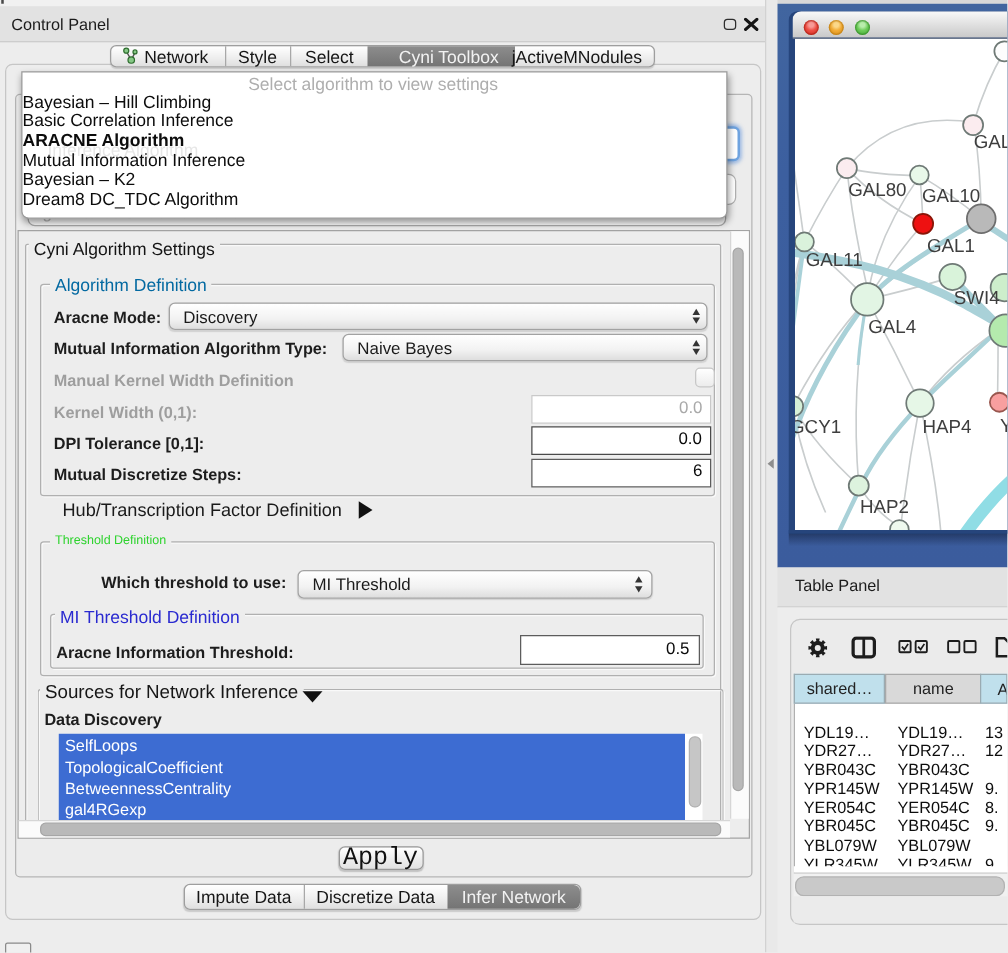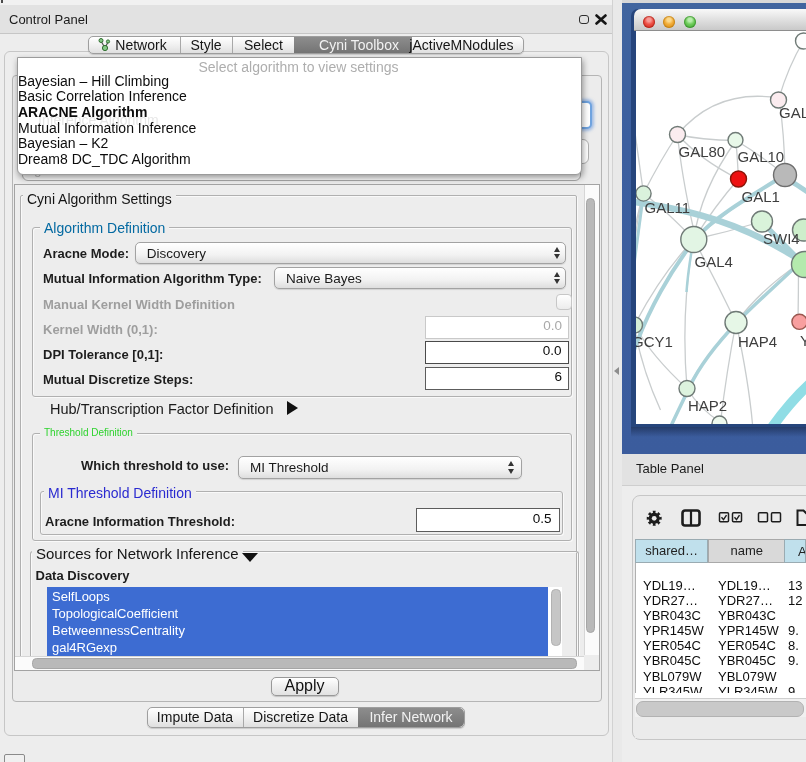--- a/index.html
+++ b/index.html
@@ -145,21 +145,21 @@
 <b>ARACNE Algorithm</b><br>
 Mutual Information Inference<br>
 Bayesian – K2<br>
 Dream8 DC_TDC Algorithm
 </div>
 
 <div class="abs" style="left:38px;top:112px;font-size:14px;color:#6a6a6a;opacity:.16;z-index:32;white-space:nowrap;">Inference Algorithm</div>
 
 <div class="abs" style="left:270.5px;top:677px;width:66px;height:16.5px;border:1px solid #989898;border-radius:5px;
      background:linear-gradient(#ffffff,#ededed 55%,#e2e2e2);box-shadow:0 1px 1px rgba(0,0,0,.18);
-     display:flex;align-items:center;justify-content:center;font-size:16px;color:#111;">Apply</div>
+     display:flex;align-items:center;justify-content:center;font-size:20px;color:#111;font-family:Liberation Mono, monospace;">Apply</div>
 
 <div class="seg" style="left:147px;top:706.5px;width:316px;height:19.5px;">
   <div class="s" style="left:0;width:94px;border-radius:5px 0 0 5px;">Impute Data</div>
   <div class="sep" style="left:94.5px;"></div>
   <div class="s" style="left:95px;width:115px;">Discretize Data</div>
   <div class="s sel" style="left:210px;width:106px;border-radius:0 5px 5px 0;">Infer Network</div>
 </div>
 
 <div class="abs" style="left:4px;top:754px;width:19px;height:12px;border:1.5px solid #8a8a8a;border-radius:2px;background:#f0f0f0;"></div>
 

